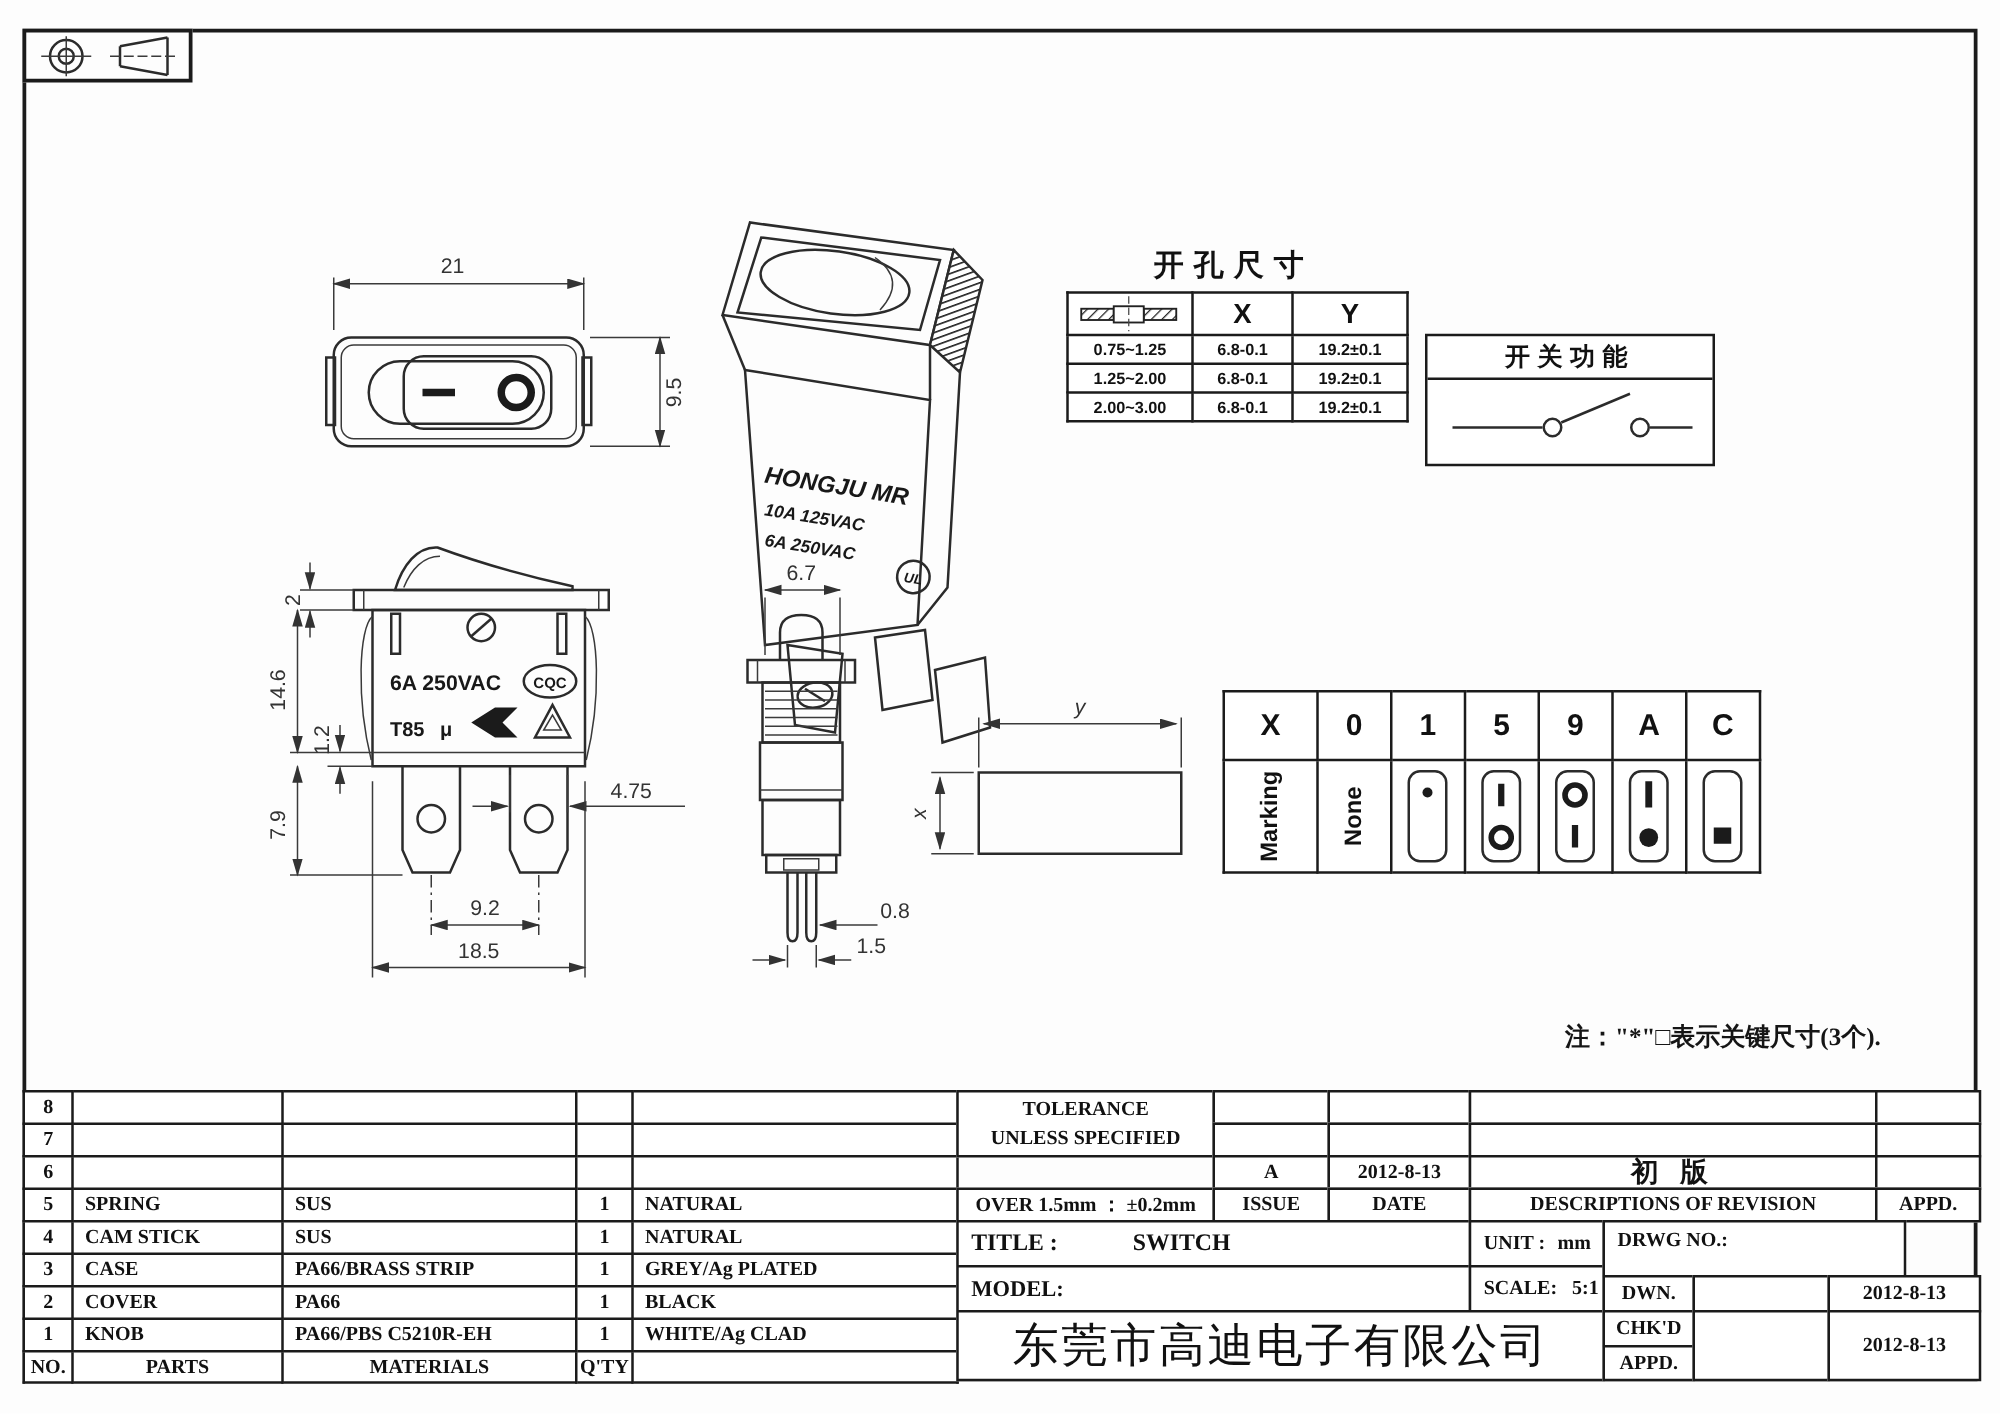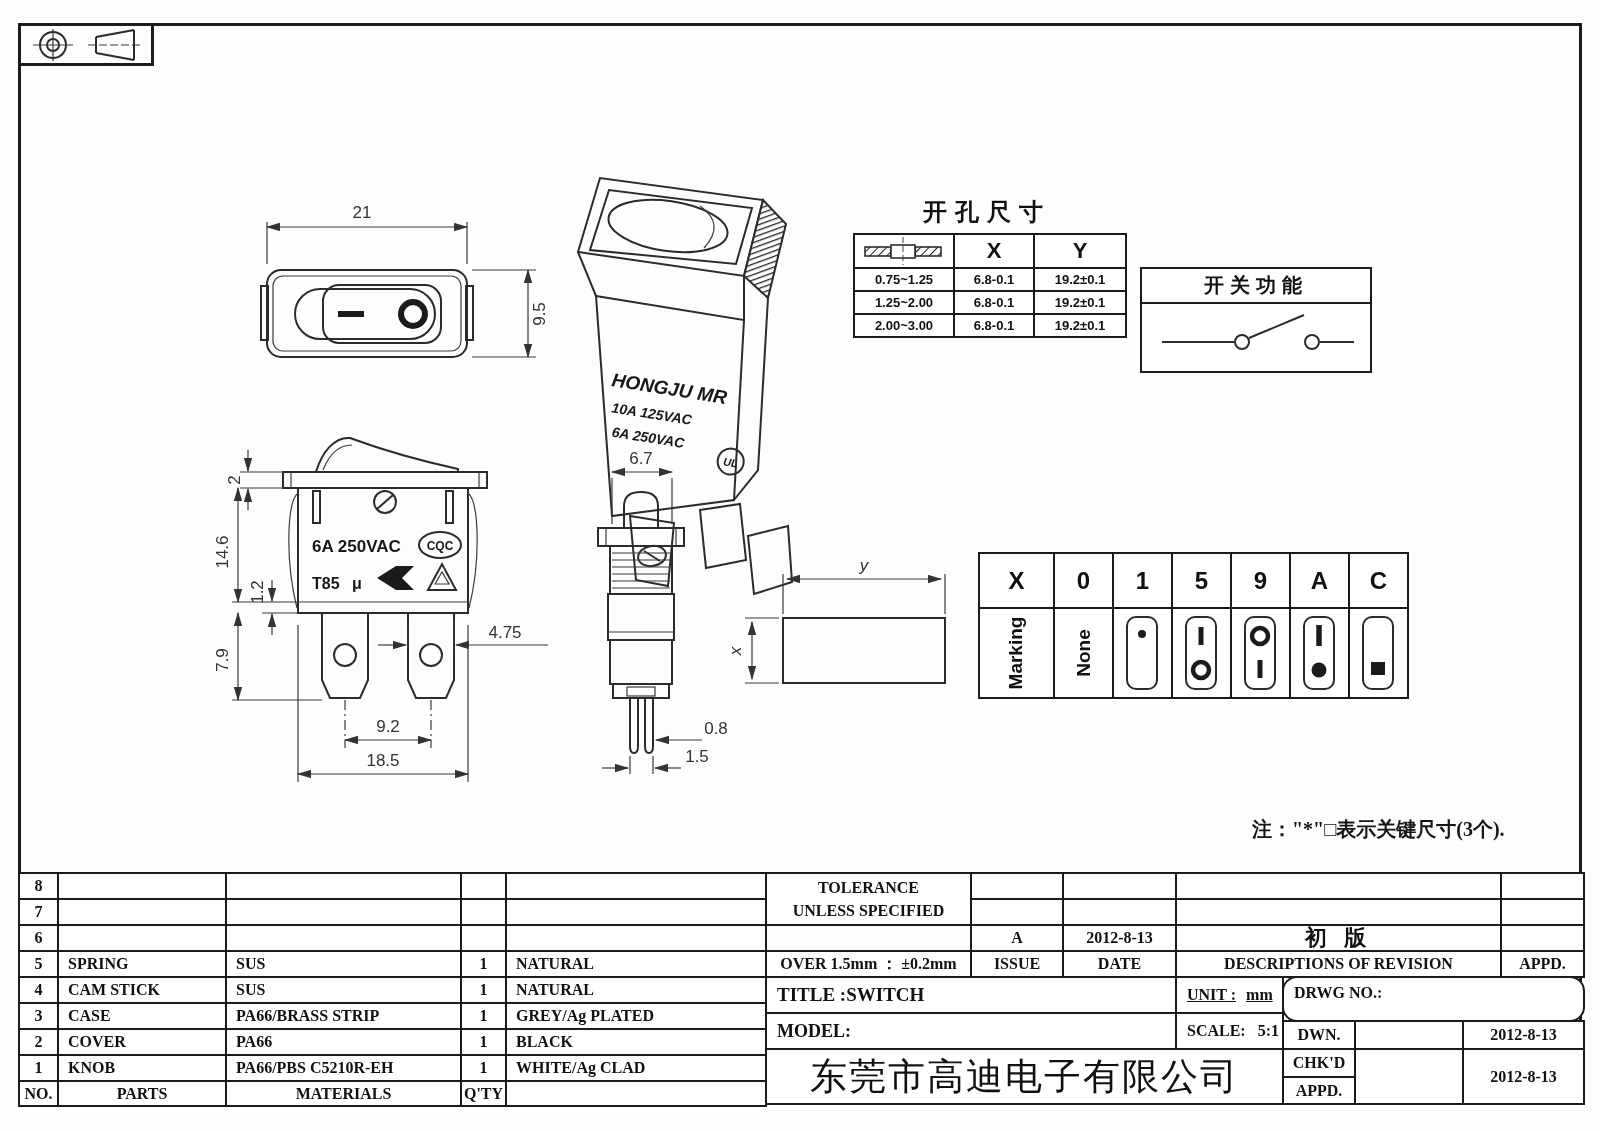--- a/index.html
+++ b/index.html
@@ -446,36 +446,36 @@
   <div class="cell title-cn" style="left:1175px;top:924px;width:327px;height:28px;">初  版</div>
   <div class="cell" style="left:1500px;top:924px;width:85px;height:28px;"></div>
 
   <div class="cell" style="left:970px;top:950px;width:94px;height:28px;">ISSUE</div>
   <div class="cell" style="left:1062px;top:950px;width:115px;height:28px;">DATE</div>
   <div class="cell" style="left:1175px;top:950px;width:327px;height:28px;">DESCRIPTIONS  OF  REVISION</div>
   <div class="cell" style="left:1500px;top:950px;width:85px;height:28px;">APPD.</div>
 
   <div class="cell left" style="left:765px;top:976px;width:412px;height:38px;font-size:19px;">
     <span>TITLE :</span>
-    <span style="">SWITCH</span>
-  </div>
-  <div class="cell left" style="left:1175px;top:976px;width:109px;height:38px;text-decoration:underline;">
+    <span style="margin-left:60px">SWITCH</span>
+  </div>
+  <div class="cell left" style="left:1175px;top:976px;width:109px;height:38px;">
     <span>UNIT :</span>
     <span style="margin-left:10px">mm</span>
   </div>
 
   <div class="cell left" style="left:765px;top:1012px;width:412px;height:38px;font-size:18px;">MODEL:</div>
   <div class="cell left" style="left:1175px;top:1012px;width:109px;height:38px;text-align:center;">
     <span>SCALE:</span>
     <span style="margin-left:12px">5:1</span>
   </div>
 
   <div class="cell" id="company-cell" style="left:765px;top:1048px;width:519px;height:57px;">东莞市高迪电子有限公司</div>
 
-  <div class="cell left" style="left:1282px;top:976px;width:303px;height:46px;align-items:flex-start;padding-top:6px;border-radius:15px;">DRWG  NO.:</div>
+  <div class="cell left" style="left:1282px;top:976px;width:243px;height:46px;align-items:flex-start;padding-top:6px;">DRWG  NO.:</div>
   <div class="cell" style="left:1282px;top:1020px;width:74px;height:30px;">DWN.</div>
   <div class="cell" style="left:1354px;top:1020px;width:110px;height:30px;"></div>
   <div class="cell" style="left:1462px;top:1020px;width:123px;height:30px;">2012-8-13</div>
   <div class="cell" style="left:1282px;top:1048px;width:74px;height:30px;">CHK'D</div>
   <div class="cell" style="left:1282px;top:1076px;width:74px;height:29px;">APPD.</div>
   <div class="cell" style="left:1354px;top:1048px;width:110px;height:57px;"></div>
   <div class="cell" style="left:1462px;top:1048px;width:123px;height:57px;">2012-8-13</div>
 
 </div>
 

